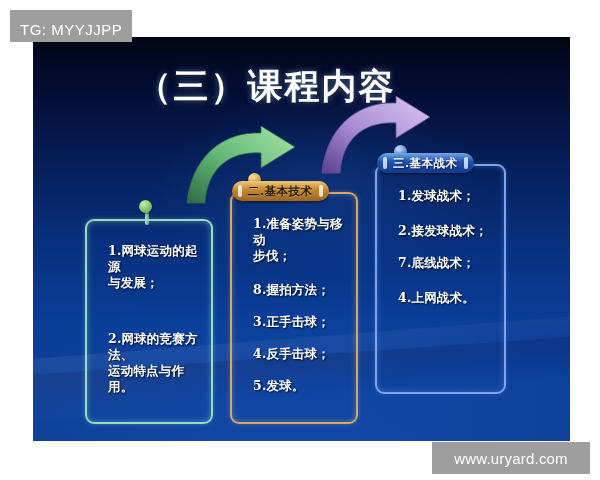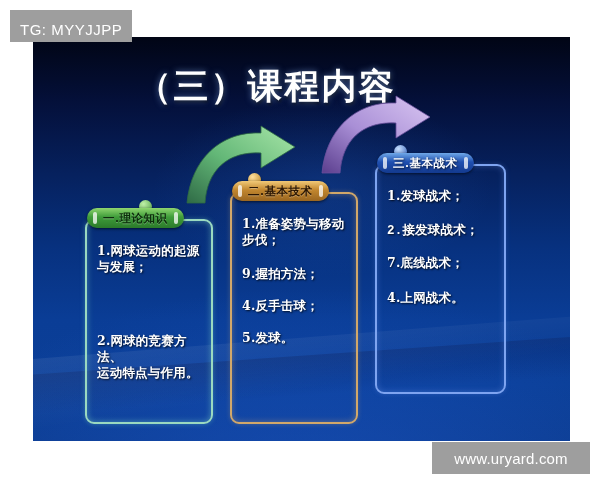--- a/index.html
+++ b/index.html
@@ -77,21 +77,21 @@
   #arrow-purple { left: 285px; top: 58px; }
 
   
   .panel {
     position: absolute;
     border-radius: 9px;
     box-sizing: border-box;
   }
   .panel-body {
     position: absolute;
-    left: 0; right: 0; top: 0;
+    left: 11px; right: 0; top: 0;
     padding: 22px 8px 8px 10px;
     box-sizing: border-box;
   }
   .item {
     color: #ffffff;
     font-family: "DejaVu Serif", "Liberation Serif", serif;
     font-size: 12.5px;
     font-weight: 700;
     line-height: 16px;
     margin-bottom: 16px;
@@ -256,51 +256,49 @@
                 background:radial-gradient(circle at 35% 30%, #ffdf9b, #b5801f);
                 box-shadow:0 1px 2px rgba(0,0,0,0.6);"></div>
 
     <div class="stem" style="left:367px; top:115px; width:4px; height:18px;
                 background:linear-gradient(90deg,#b9cdf0,#4b6fb0);"></div>
     <div class="knob" style="left:361px; top:108px;
                 background:radial-gradient(circle at 35% 30%, #c7e0ff, #2d5bb5);
                 box-shadow:0 1px 2px rgba(0,0,0,0.6);"></div>
 
     <div class="panel" id="panel-theory">
-      <div class="badge-wrap">
-        <div class="badge">一.理论知识</div>
-      </div>
       <div class="panel-body">
-        <div class="item" style="white-space:pre-line; margin-bottom:58px;">1.网球运动的起源
+        <div class="item" style="white-space:pre-line; margin-bottom:40px;">1.网球运动的起源
 与发展；</div>
         <div class="item" style="white-space:pre-line;">2.网球的竞赛方法、
 运动特点与作用。</div>
       </div>
     </div>
 
     <div class="panel" id="panel-tech">
       <div class="badge-wrap">
         <div class="badge">二.基本技术</div>
       </div>
       <div class="panel-body">
         <div class="item" style="white-space:pre-line; margin-bottom:18px;">1.准备姿势与移动
 步伐；</div>
-        <div class="item">9.握拍方法；</div>
+        <div class="item">8.握拍方法；</div>
+        <div class="item">3.正手击球；</div>
         <div class="item">4.反手击球；</div>
         <div class="item">5.发球。</div>
       </div>
     </div>
 
     <div class="panel" id="panel-tactics">
       <div class="badge-wrap">
         <div class="badge">三.基本战术</div>
       </div>
       <div class="panel-body">
         <div class="item" style="margin-bottom:19px;">1.发球战术；</div>
-        <div class="item" style="font-family:Liberation Mono, monospace;">2.接发球战术；</div>
+        <div class="item" style="">2.接发球战术；</div>
         <div class="item" style="margin-bottom:19px;">7.底线战术；</div>
         <div class="item">4.上网战术。</div>
       </div>
     </div>
 
   </div>
 
   <div class="watermark" id="wm-top">TG: MYYJJPP</div>
 
   <div class="watermark" id="wm-bottom">www.uryard.com</div>

